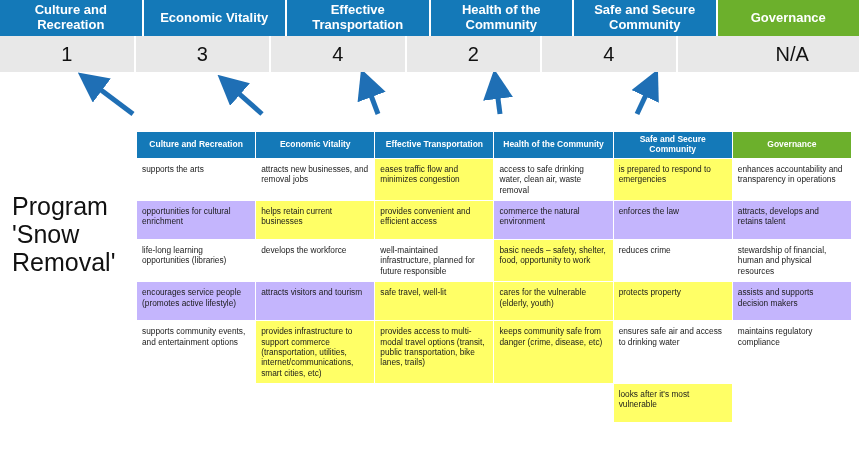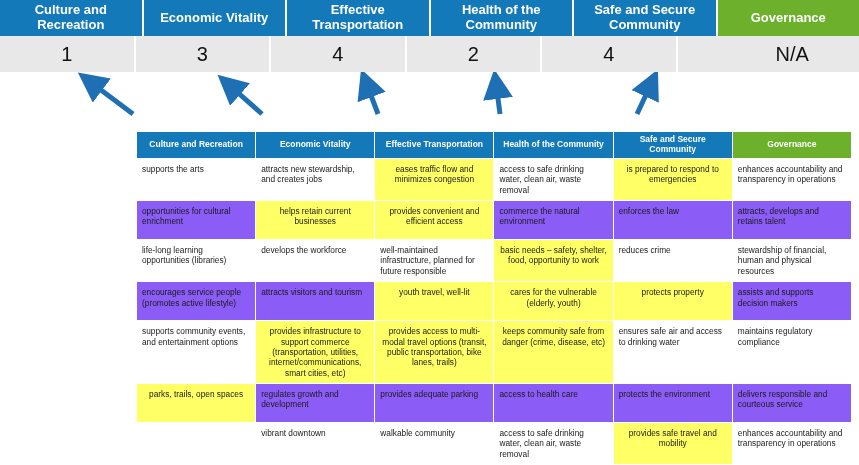--- a/index.html
+++ b/index.html
@@ -114,22 +114,22 @@
   #matrix td {
     font-size: 8.3px;
     color: #1a1a1a;
     vertical-align: top;
     padding: 5px 5px;
     border: 1px solid #ffffff;
     line-height: 1.25;
     height: 28px;
   }
   #matrix tr.band-a td { background: #ffffff; }
-  #matrix tr.band-b td { background: #8b5cf6; }
-  #matrix td.hl { background: #ffff66 !important; text-align: center; }
+  #matrix tr.band-b td { background: #c4b5fd; }
+  #matrix td.hl { background: #ffff66 !important; }
   #matrix td.empty { background: #ffffff !important; border-color: #ffffff; }
   #matrix tr.band-b td.empty { background: #ffffff !important; }
 </style>
 </head>
 <body>
 
 <div id="top-band">
   <div id="top-header-row">
     <div class="top-head-cell">Culture and Recreation</div>
     <div class="top-head-cell">Economic Vitality</div>
@@ -155,20 +155,23 @@
     </marker>
   </defs>
   <line x1="133" y1="42" x2="89" y2="9" stroke="#1f6fb5" stroke-width="5" marker-end="url(#ah)"></line>
   <line x1="262" y1="42" x2="228" y2="12" stroke="#1f6fb5" stroke-width="5" marker-end="url(#ah)"></line>
   <line x1="378" y1="42" x2="366" y2="10" stroke="#1f6fb5" stroke-width="5" marker-end="url(#ah)"></line>
   <line x1="500" y1="42" x2="496" y2="11" stroke="#1f6fb5" stroke-width="5" marker-end="url(#ah)"></line>
   <line x1="637" y1="42" x2="652" y2="10" stroke="#1f6fb5" stroke-width="5" marker-end="url(#ah)"></line>
 </svg>
 
 <div id="caption">
+  <div>Program</div>
+  <div>'Snow</div>
+  <div>Removal'</div>
 </div>
 
 <table id="matrix">
   <colgroup>
     <col>
       <col>
       <col>
       <col>
       <col>
       <col>
@@ -179,21 +182,21 @@
       <th>Economic Vitality</th>
       <th>Effective Transportation</th>
       <th>Health of the Community</th>
       <th>Safe and Secure Community</th>
       <th class="governance">Governance</th>
     </tr>
   </thead>
   <tbody id="matrix-body">
       <tr class="band-a">
         <td>supports the arts</td>
-        <td>attracts new stewardship, and creates jobs</td>
+        <td>attracts new businesses, and removal jobs</td>
         <td class="hl">eases traffic flow and minimizes congestion</td>
         <td>access to safe drinking water, clean air, waste removal</td>
         <td class="hl">is prepared to respond to emergencies</td>
         <td>enhances accountability and transparency in operations</td>
       </tr>
       <tr class="band-b">
         <td>opportunities for cultural enrichment</td>
         <td class="hl">helps retain current businesses</td>
         <td class="hl">provides convenient and efficient access</td>
         <td>commerce the natural environment</td>
@@ -204,50 +207,34 @@
         <td>life-long learning opportunities (libraries)</td>
         <td>develops the workforce</td>
         <td>well-maintained infrastructure, planned for future responsible</td>
         <td class="hl">basic needs – safety, shelter, food, opportunity to work</td>
         <td>reduces crime</td>
         <td>stewardship of financial, human and physical resources</td>
       </tr>
       <tr class="band-b">
         <td>encourages service people (promotes active lifestyle)</td>
         <td>attracts visitors and tourism</td>
-        <td class="hl">youth travel, well-lit</td>
+        <td class="hl">safe travel, well-lit</td>
         <td class="hl">cares for the vulnerable (elderly, youth)</td>
         <td class="hl">protects property</td>
         <td>assists and supports decision makers</td>
       </tr>
       <tr class="band-a">
         <td>supports community events, and entertainment options</td>
         <td class="hl">provides infrastructure to support commerce (transportation, utilities, internet/communications, smart cities, etc)</td>
         <td class="hl">provides access to multi-modal travel options (transit, public transportation, bike lanes, trails)</td>
         <td class="hl">keeps community safe from danger (crime, disease, etc)</td>
         <td>ensures safe air and access to drinking water</td>
         <td>maintains regulatory compliance</td>
       </tr>
       <tr class="band-b">
-        <td class="hl">parks, trails, open spaces</td>
-        <td>regulates growth and development</td>
-        <td>provides adequate parking</td>
-        <td>access to health care</td>
-        <td>protects the environment</td>
-        <td>delivers responsible and courteous service</td>
-      </tr>
-      <tr class="band-a">
-        <td class="empty"></td>
-        <td>vibrant downtown</td>
-        <td>walkable community</td>
-        <td>access to safe drinking water, clean air, waste removal</td>
-        <td class="hl">provides safe travel and mobility</td>
-        <td>enhances accountability and transparency in operations</td>
-      </tr>
-      <tr class="band-b">
         <td class="empty"></td>
         <td class="empty"></td>
         <td class="empty"></td>
         <td class="empty"></td>
         <td class="hl">looks after it's most vulnerable</td>
         <td class="empty"></td>
       </tr>
     </tbody>
 </table>
 

